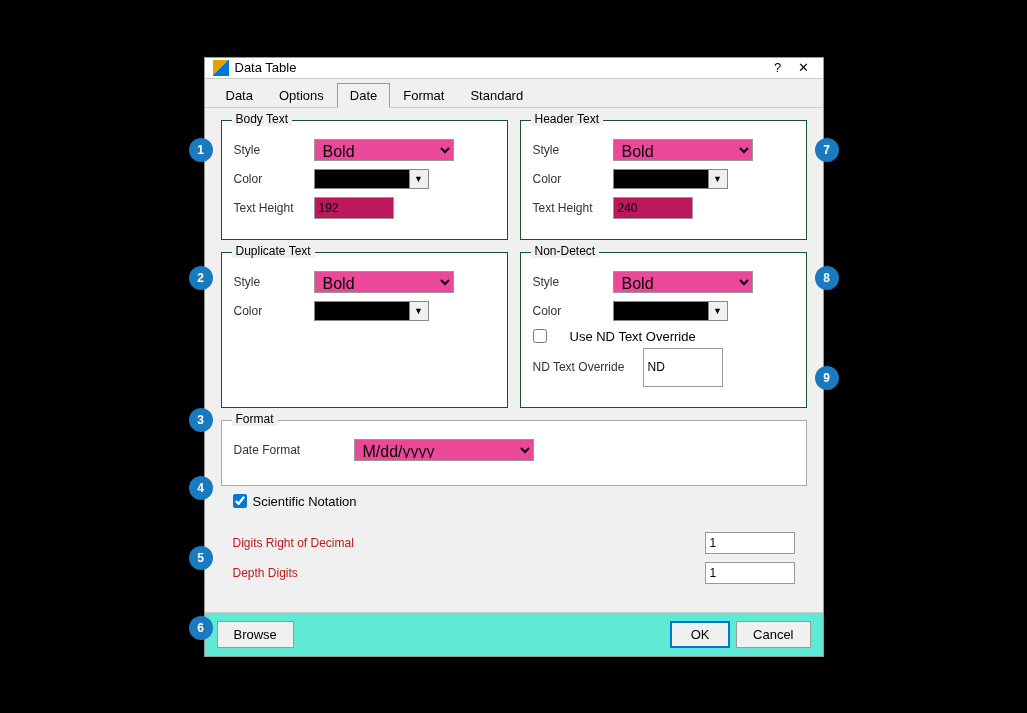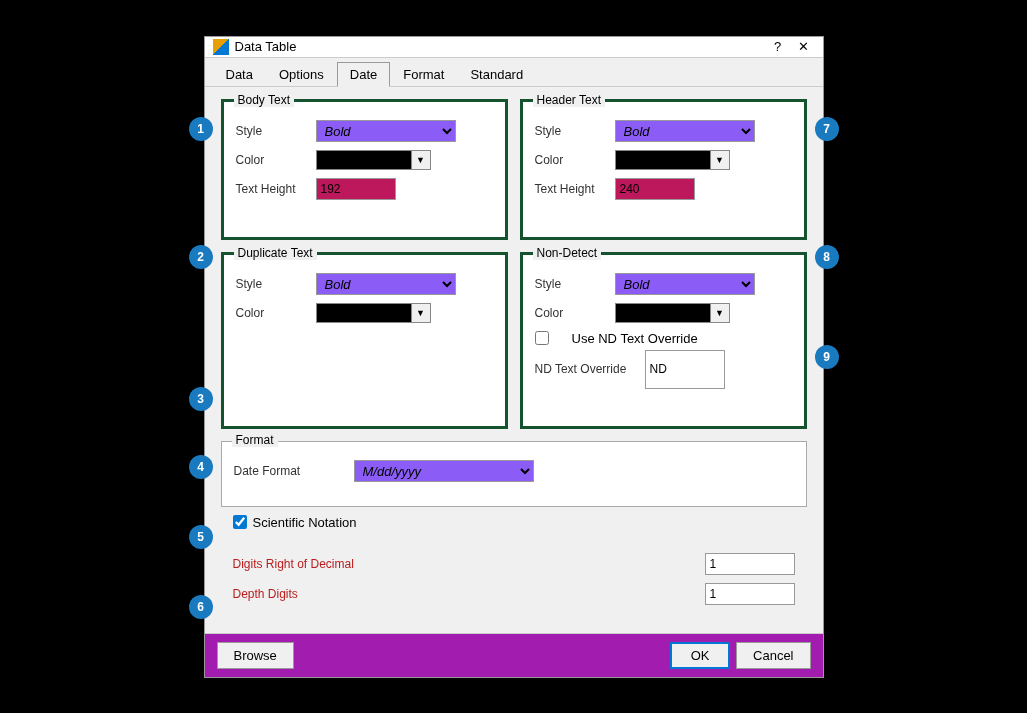--- a/index.html
+++ b/index.html
@@ -83,23 +83,23 @@
       background: #f0f0f0;
       position: relative;
     }
     .two-col {
       display: grid;
       grid-template-columns: 1fr 1fr;
       gap: 12px;
       margin-bottom: 12px;
     }
     .section-box {
-      border: 3px solid #14532d;
+      border: 1px solid #14532d;
       background: #fff;
-      padding: 10px 12px 29px;
+      padding: 10px 12px 12px;
       position: relative;
     }
     .section-title {
       position: absolute;
       top: -9px;
       left: 10px;
       background: #f0f0f0;
       padding: 0 4px;
       font-size: 12px;
     }
@@ -113,45 +113,44 @@
       font-size: 12px;
       color: #333;
     }
     .field-label-wide {
       width: 120px;
       font-size: 12px;
       color: #333;
     }
     select.combo {
       border: 1px solid #999;
-      background: #8b5cf6;
+      background: #ec4899;
       padding: 2px 4px;
-      font-size: 13px;
+      font-size: 16px;
       height: 22px;
       cursor: pointer;
       width: 140px;
-      font-style: italic;
     }
     select.combo-wide {
       width: 180px;
     }
     .text-input {
       border: 1px solid #999;
       background: #be185d;
       padding: 2px 4px;
       font-size: 12px;
       height: 22px;
       width: 80px;
     }
     .bottom-row {
       border-top: 1px solid #ccc;
       padding: 8px 12px;
       display: flex;
       justify-content: space-between;
-      background: #a21caf;
+      background: #5eead4;
     }
     .btn {
       padding: 4px 16px;
       font-size: 13px;
       border: 1px solid #999;
       background: #f0f0f0;
       cursor: pointer;
       min-width: 60px;
     }
     .btn-ok {

